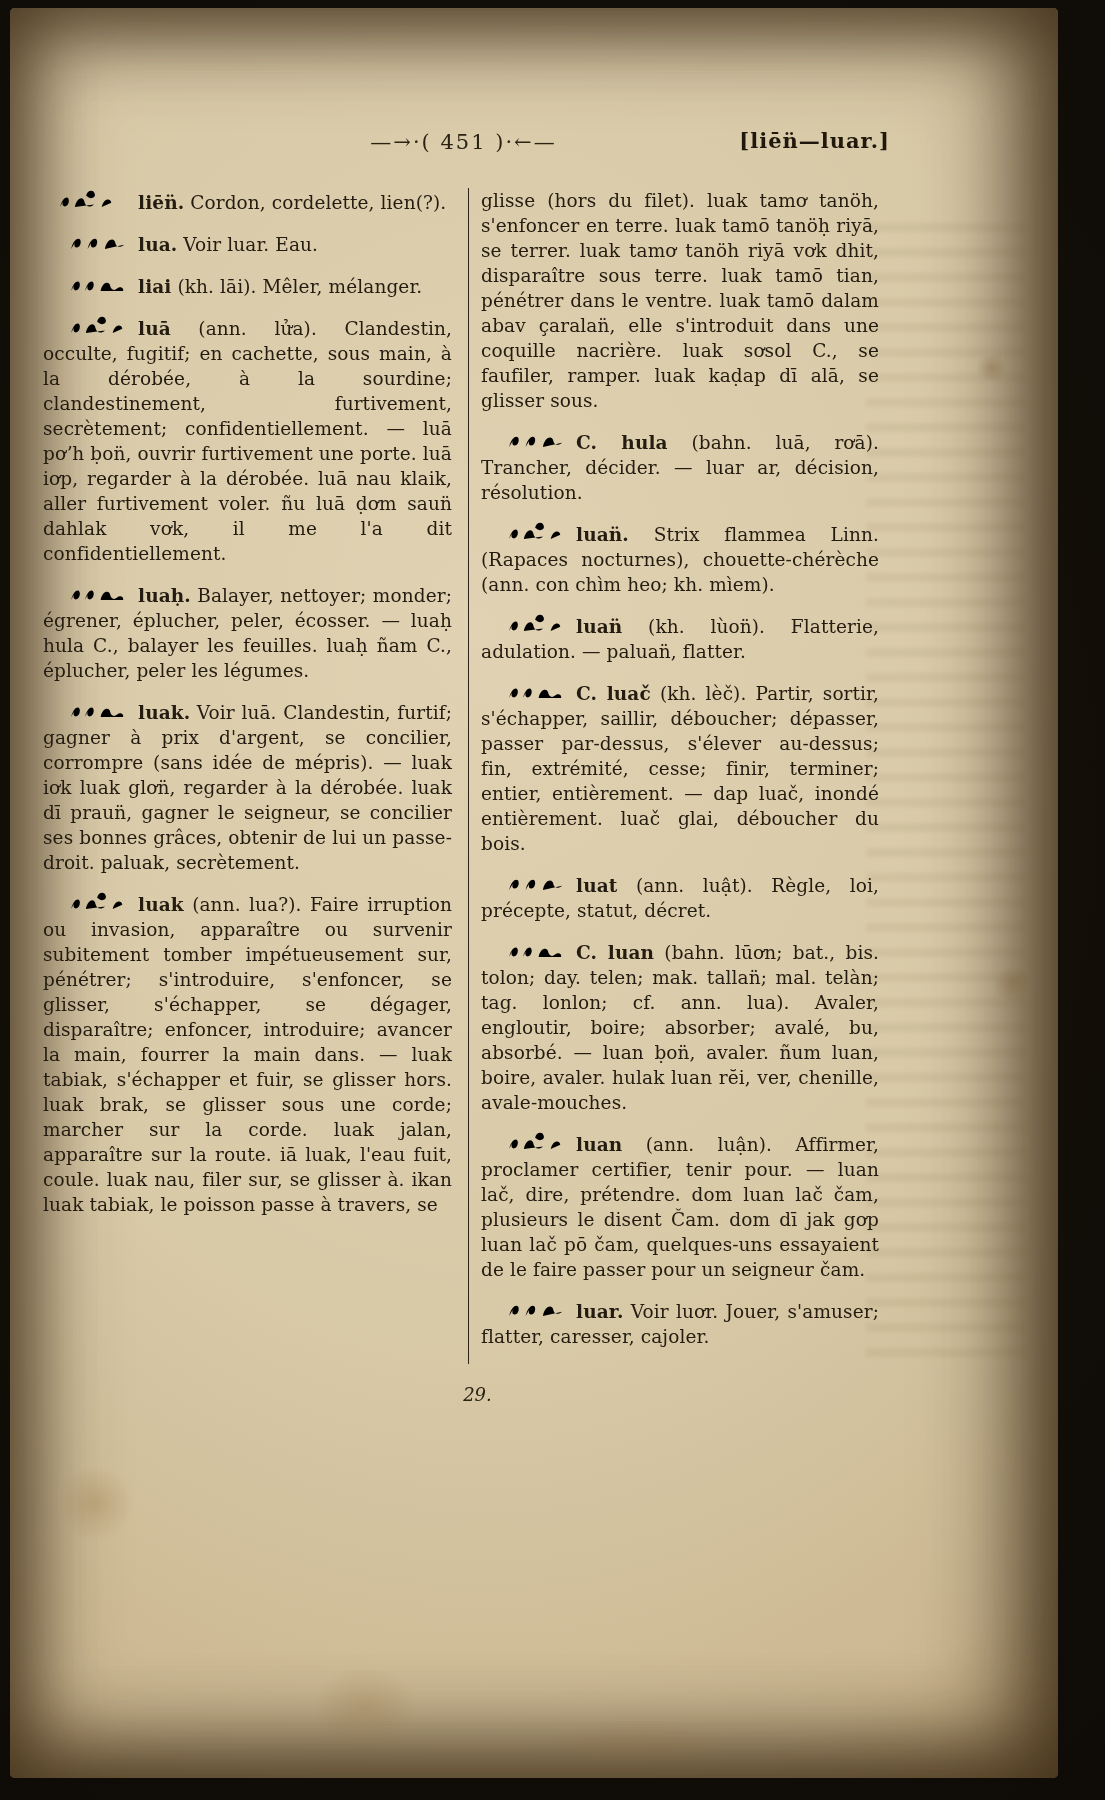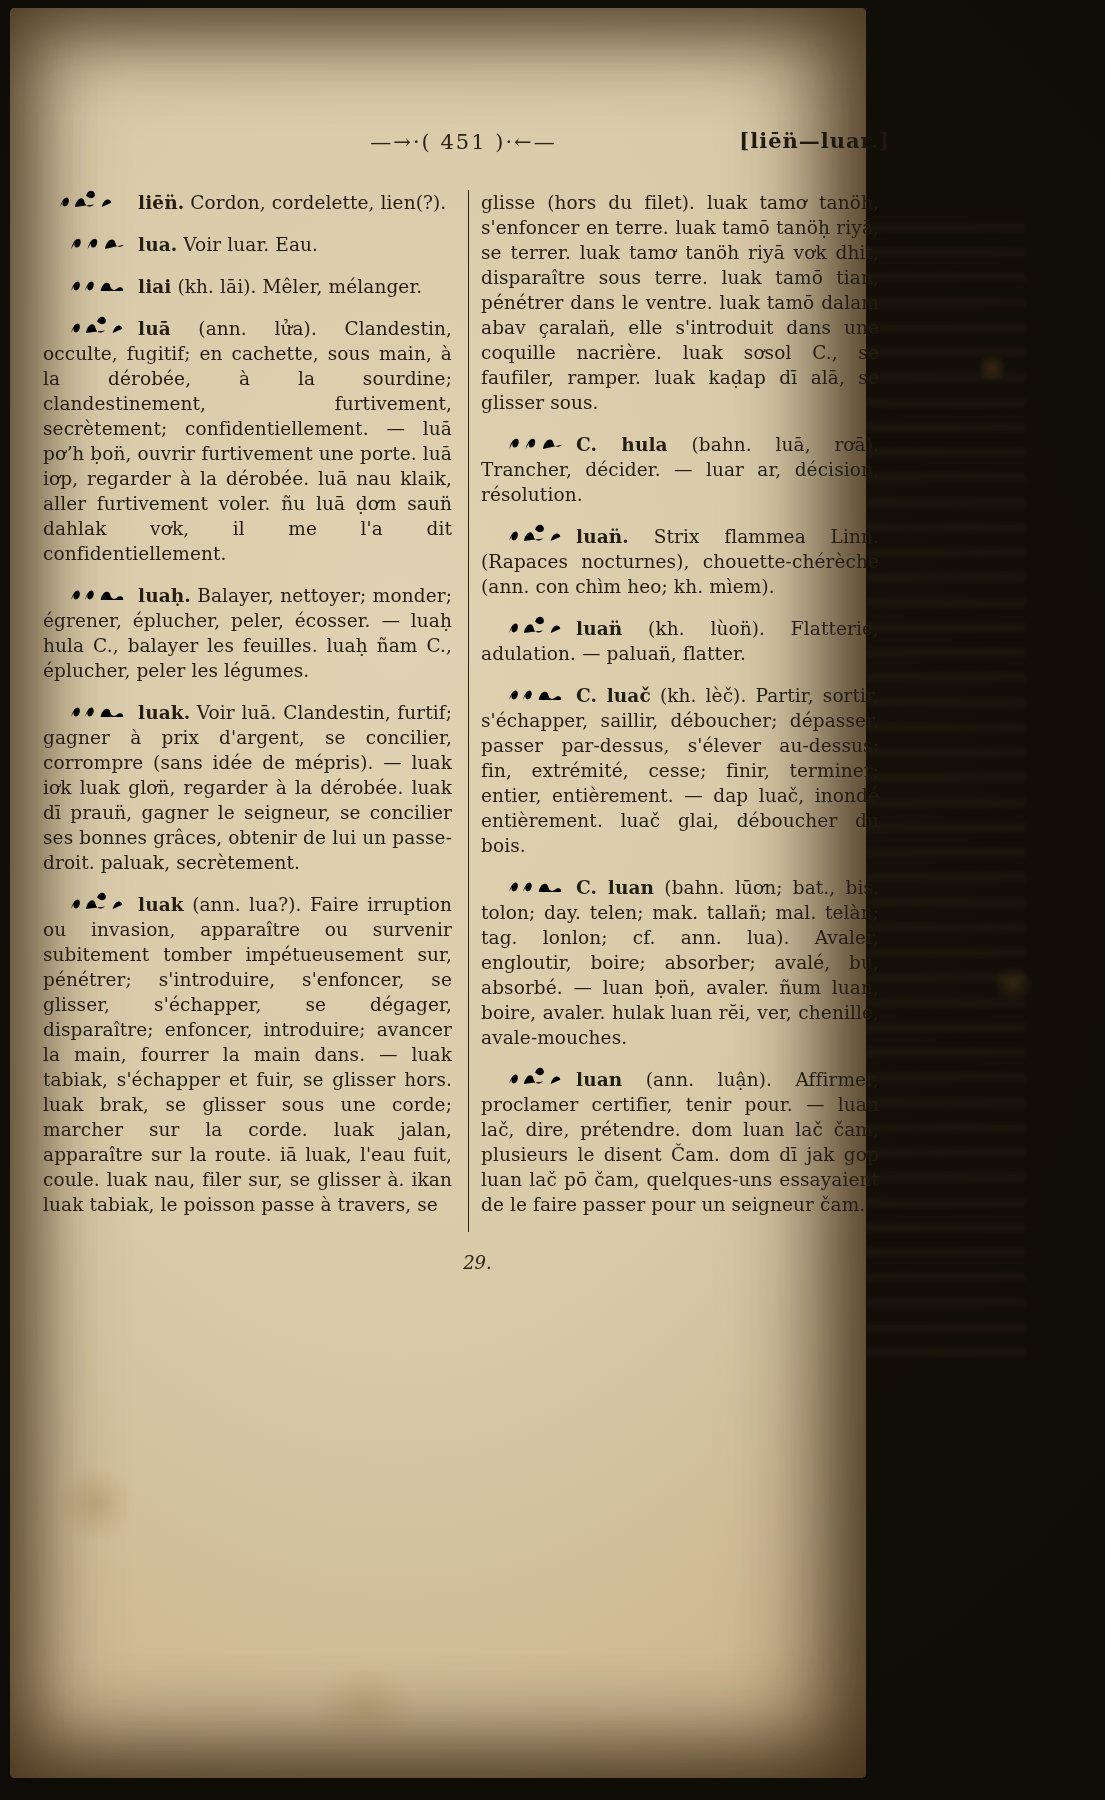--- a/index.html
+++ b/index.html
@@ -1,35 +1,35 @@
 <!DOCTYPE html>
 <html><head>
 <meta charset="utf-8">
 <title>Document</title>
 <style>
   html,body{margin:0;padding:0;width:1105px;height:1800px;overflow:hidden;
     background:#0c0906;font-family:"DejaVu Serif","Liberation Serif",serif;}
   .photo{position:relative;width:1105px;height:1800px;background:
     radial-gradient(140% 110% at 50% 45%, #171209 0%, #0c0906 80%);overflow:hidden;}
-  .page{position:absolute;left:10px;top:8px;width:856px;height:1770px;border-radius:5px;
+  .page{position:absolute;left:10px;top:8px;width:1048px;height:1770px;border-radius:5px;
     background:radial-gradient(120% 90% at 45% 35%, #e0d2b2 0%, #d8c9a7 45%, #ccb892 74%, #b09667 92%, #8d714a 100%);
     box-shadow: inset 0 0 90px 25px rgba(61,42,20,0.42),
                 inset -45px 0 90px rgba(50,33,15,0.50),
                 inset 25px 0 60px rgba(50,33,15,0.28),
                 inset 0 -35px 80px rgba(50,33,15,0.38),
                 inset 0 30px 60px rgba(50,33,15,0.25);}
   .stain{position:absolute;border-radius:50%;pointer-events:none;}
   .ghost{position:absolute;left:856px;top:215px;width:160px;height:1150px;opacity:.8;
     background:repeating-linear-gradient(to bottom, rgba(112,87,55,0.10) 0 9px, rgba(112,87,55,0) 9px 25px);
     filter:blur(2px);}
   .content{position:absolute;left:33px;top:122px;width:841px;color:#241c10;}
   .header{position:relative;height:42px;}
   .pagenum{position:absolute;left:0;width:100%;text-align:center;font-size:21px;letter-spacing:2px;color:#2a2213;}
   .range{position:absolute;right:-6px;top:-2px;font-weight:bold;font-size:21px;letter-spacing:1px;color:#20180c;}
-  .columns{display:flex;margin-top:16px;align-items:flex-end;}
+  .columns{display:flex;margin-top:16px;align-items:flex-start;}
   .col-left{width:409px;}
   .col-right{width:398px;margin-left:16px;border-left:1.5px solid #2c2416;padding-left:12px;}
   .entry{margin:0 0 15px 0;font-size:18.5px;line-height:25px;text-align:justify;letter-spacing:0.1px;}
   .entry b{font-weight:bold;}
   .glyph{display:inline-block;width:62px;height:26px;vertical-align:-5px;margin:0 9px 0 24px;}
   .glyph.wide{width:84px;margin-left:2px;}
   .glyph svg{width:100%;height:100%;}
   .sig{margin-top:20px;margin-right:-28px;text-align:center;font-style:italic;font-size:18px;color:#2a2213;}
   .defs{position:absolute;width:0;height:0;}
 </style>
@@ -133,33 +133,43 @@
                   <use href="#sq2"></use>
                 </svg></span><b>luan̈</b> <span>(kh. lùon̈). Flatterie, adulation. — paluan̈, flatter.</span>
           </p>
 
           <p class="entry">
             <span class="glyph"><svg viewBox="0 0 70 30">
                   <use href="#sq3"></use>
                 </svg></span><b>C. luač</b> <span>(kh. lèč). Partir, sortir, s'échapper, saillir, déboucher; dépasser, passer par-dessus, s'élever au-dessus; fin, extrémité, cesse; finir, terminer; entier, entièrement. — dap luač, inondé entièrement. luač glai, déboucher du bois.</span>
           </p>
 
+          <p class="entry">
+            <span class="glyph"><svg viewBox="0 0 70 30">
+                  <use href="#sq1"></use>
+                </svg></span><b>luat</b> <span>(ann. luật). Règle, loi, précepte, statut, décret.</span>
+          </p>
 
           <p class="entry">
             <span class="glyph"><svg viewBox="0 0 70 30">
                   <use href="#sq3"></use>
                 </svg></span><b>C. luan</b> <span>(bahn. lūơn; bat., bis. tolon; day. telen; mak. tallan̈; mal. telàn; tag. lonlon; cf. ann. lua). Avaler, engloutir, boire; absorber; avalé, bu, absorbé. — luan ḅon̈, avaler. ñum luan, boire, avaler. hulak luan rĕi, ver, chenille, avale-mouches.</span>
           </p>
 
           <p class="entry">
             <span class="glyph"><svg viewBox="0 0 70 30">
                   <use href="#sq2"></use>
                 </svg></span><b>luan</b> <span>(ann. luận). Affirmer, proclamer certifier, tenir pour. — luan lač, dire, prétendre. dom luan lač čam, plusieurs le disent Čam. dom dī jak gơp luan lač pō čam, quelques-uns essayaient de le faire passer pour un seigneur čam.</span>
           </p>
 
+          <p class="entry">
+            <span class="glyph"><svg viewBox="0 0 70 30">
+                  <use href="#sq1"></use>
+                </svg></span><b>luar.</b> <span>Voir luơr. Jouer, s'amuser; flatter, caresser, cajoler.</span>
+          </p>
 
         </div>
       </div>
 
       <div class="sig">29.</div>
 
     </div>
   </div>
 </div>
 

